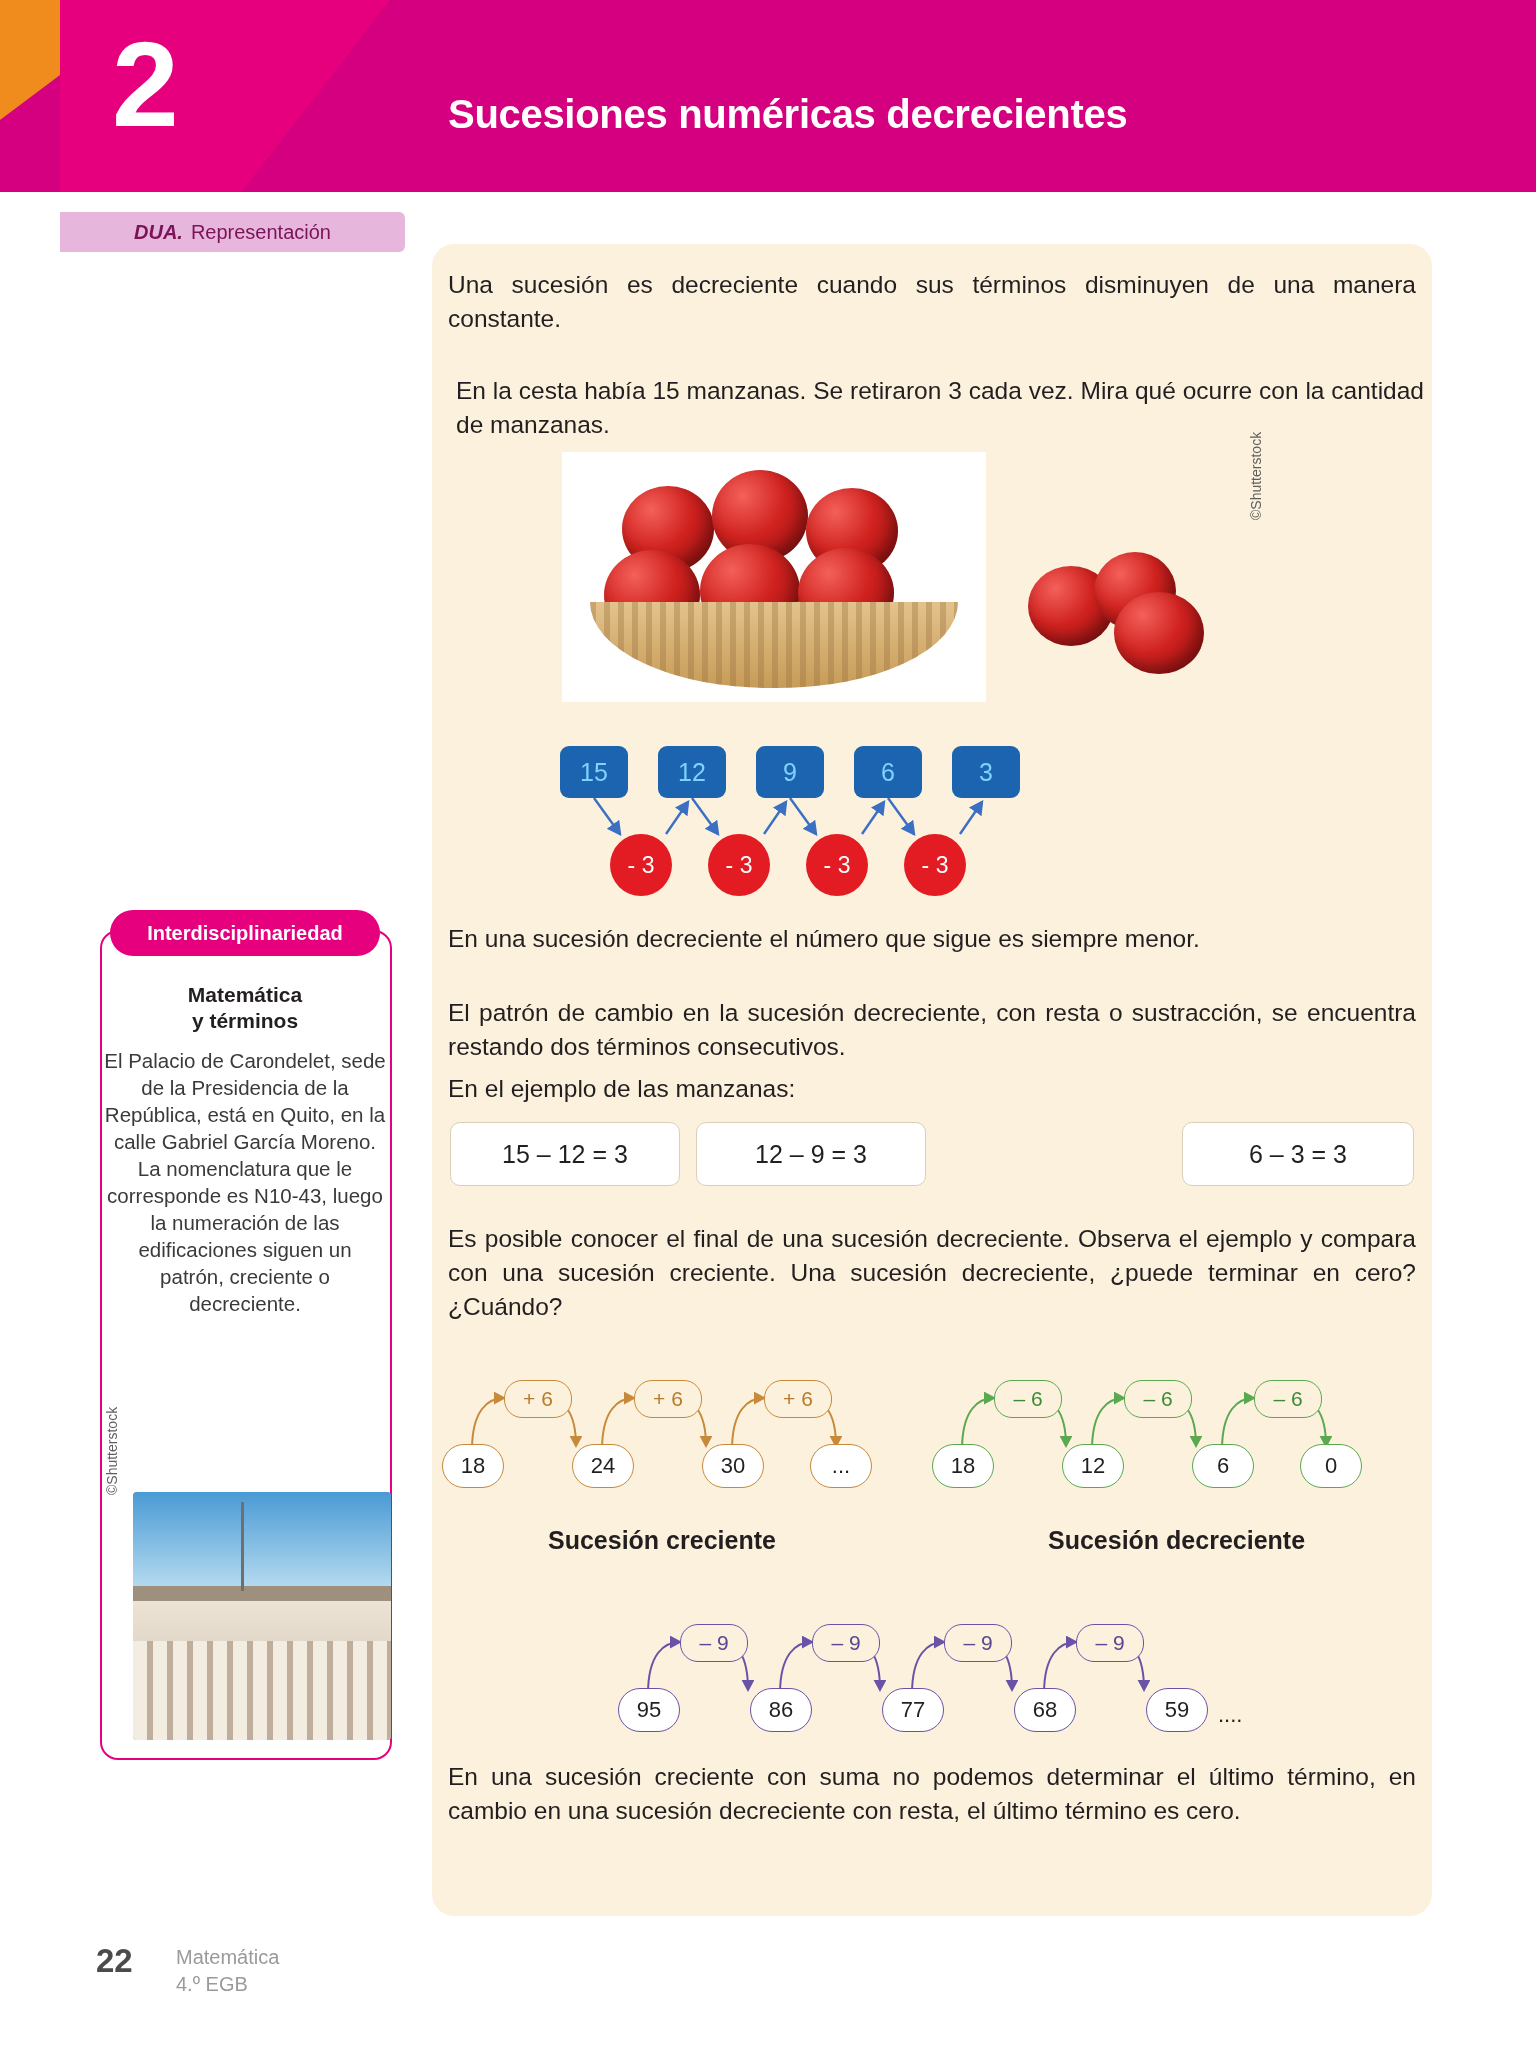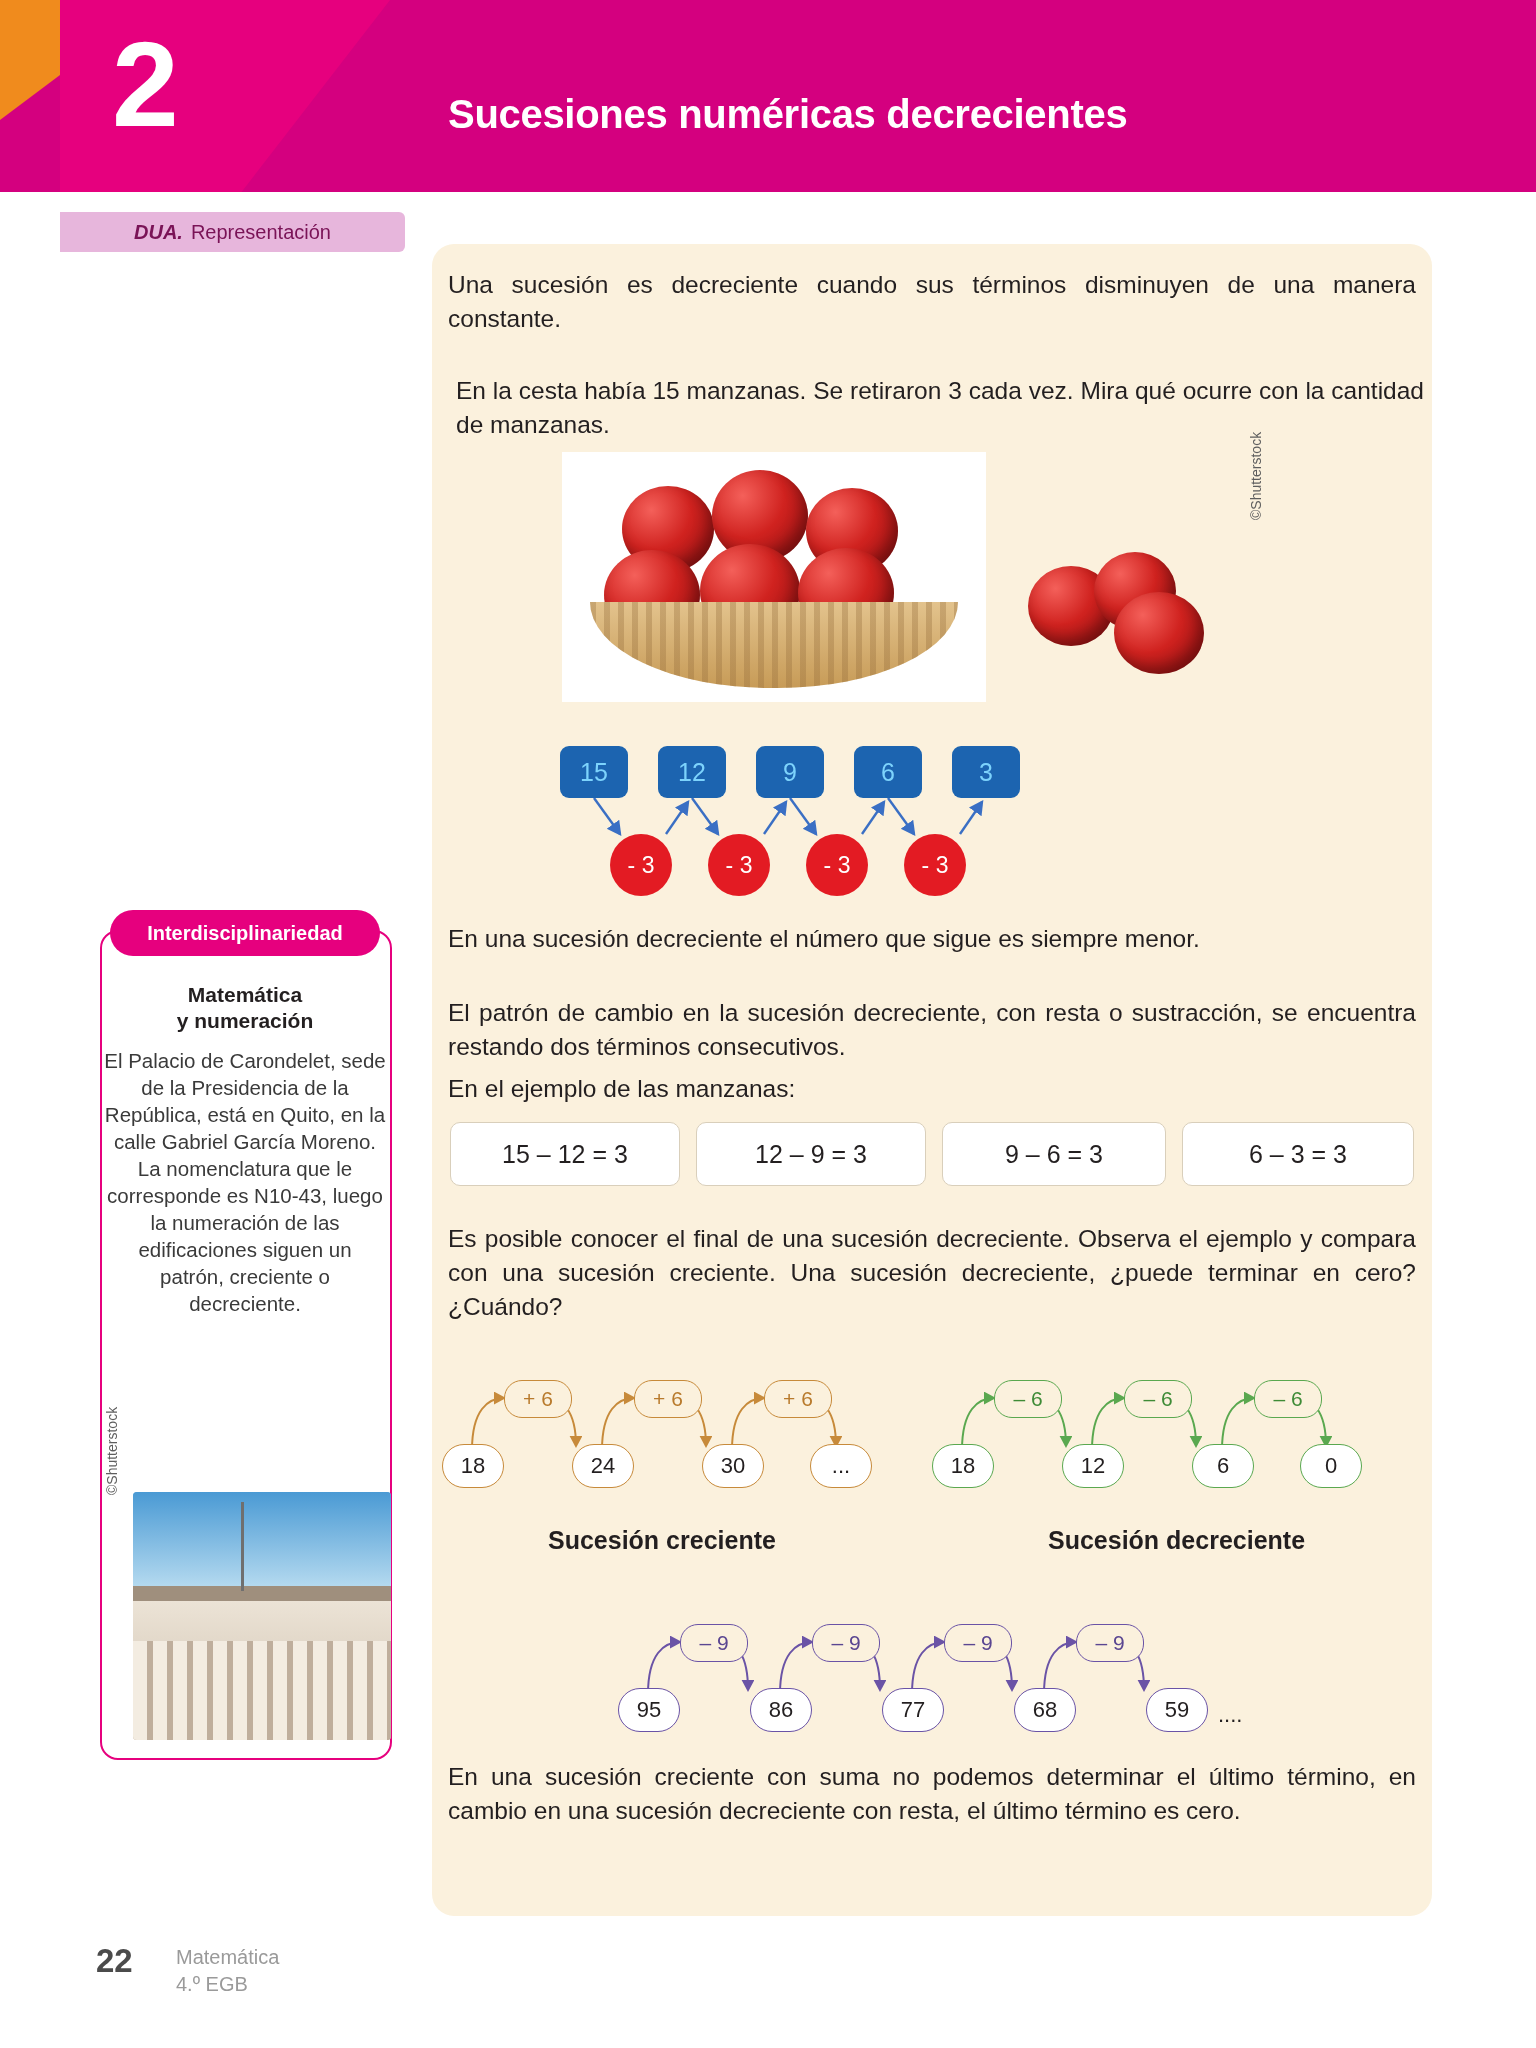--- a/index.html
+++ b/index.html
@@ -294,21 +294,21 @@
 <div class="dua-chip">
   <b>DUA.</b>
   <span>Representación</span>
 </div>
 
 <div class="inter-box"></div>
 <div class="left-col">
   <div class="inter-chip">Interdisciplinariedad</div>
   <div class="inter-subtitle">
     <span>Matemática</span><br>
-    <span>y numeración</span>
+    <span>y términos</span>
   </div>
   <div class="inter-text">El Palacio de Carondelet, sede de la Presidencia de la República, está en Quito, en la calle Gabriel García Moreno. La nomenclatura que le corresponde es N10-43, luego la numeración de las edificaciones siguen un patrón, creciente o decreciente.</div>
 </div>
 
 <div class="palace-photo">
   <div class="sky"></div>
   <div class="bldg"></div>
   <div class="roofline"></div>
   <div class="cols"></div>
   <div class="mast"></div>
@@ -371,21 +371,20 @@
 
 <div class="p-text" style="left:448px; top:922px; width:968px;">En una sucesión decreciente el número que sigue es siempre menor.</div>
 
 <div class="p-text justified" style="left:448px; top:980px; width:968px;margin-top:16px;">El patrón de cambio en la sucesión decreciente, con resta o sustracción, se encuentra restando dos términos consecutivos.</div>
 
 <div class="p-text" style="left:448px; top:1072px; width:968px;">En el ejemplo de las manzanas:</div>
 
 <div class="eqrow">
   <div class="eqbox" style="left:0px; width:228px;">15 – 12 = 3</div>
   <div class="eqbox" style="left:246px; width:228px;">12 – 9 = 3</div>
-  <div class="eqbox" style="left:492px; width:222px;">9 – 6 = 3</div>
   <div class="eqbox" style="left:732px; width:230px;">6 – 3 = 3</div>
 </div>
 
 <div class="p-text justified" style="left:448px; top:1222px; width:968px;">Es posible conocer el final de una sucesión decreciente. Observa el ejemplo y compara con una sucesión creciente. Una sucesión decreciente, ¿puede terminar en cero? ¿Cuándo?</div>
 
 <div class="diagram" style="left:442px; top:1358px; width:460px; height:130px;">
   <svg style="position:absolute; left:0; top:0;" width="460" height="130">
     <defs>
       <marker id="aor" markerWidth="7" markerHeight="7" refX="5" refY="3.2" orient="auto">
         <path d="M0,0 L6,3.2 L0,6.4 z" fill="#c78a3a"></path>

